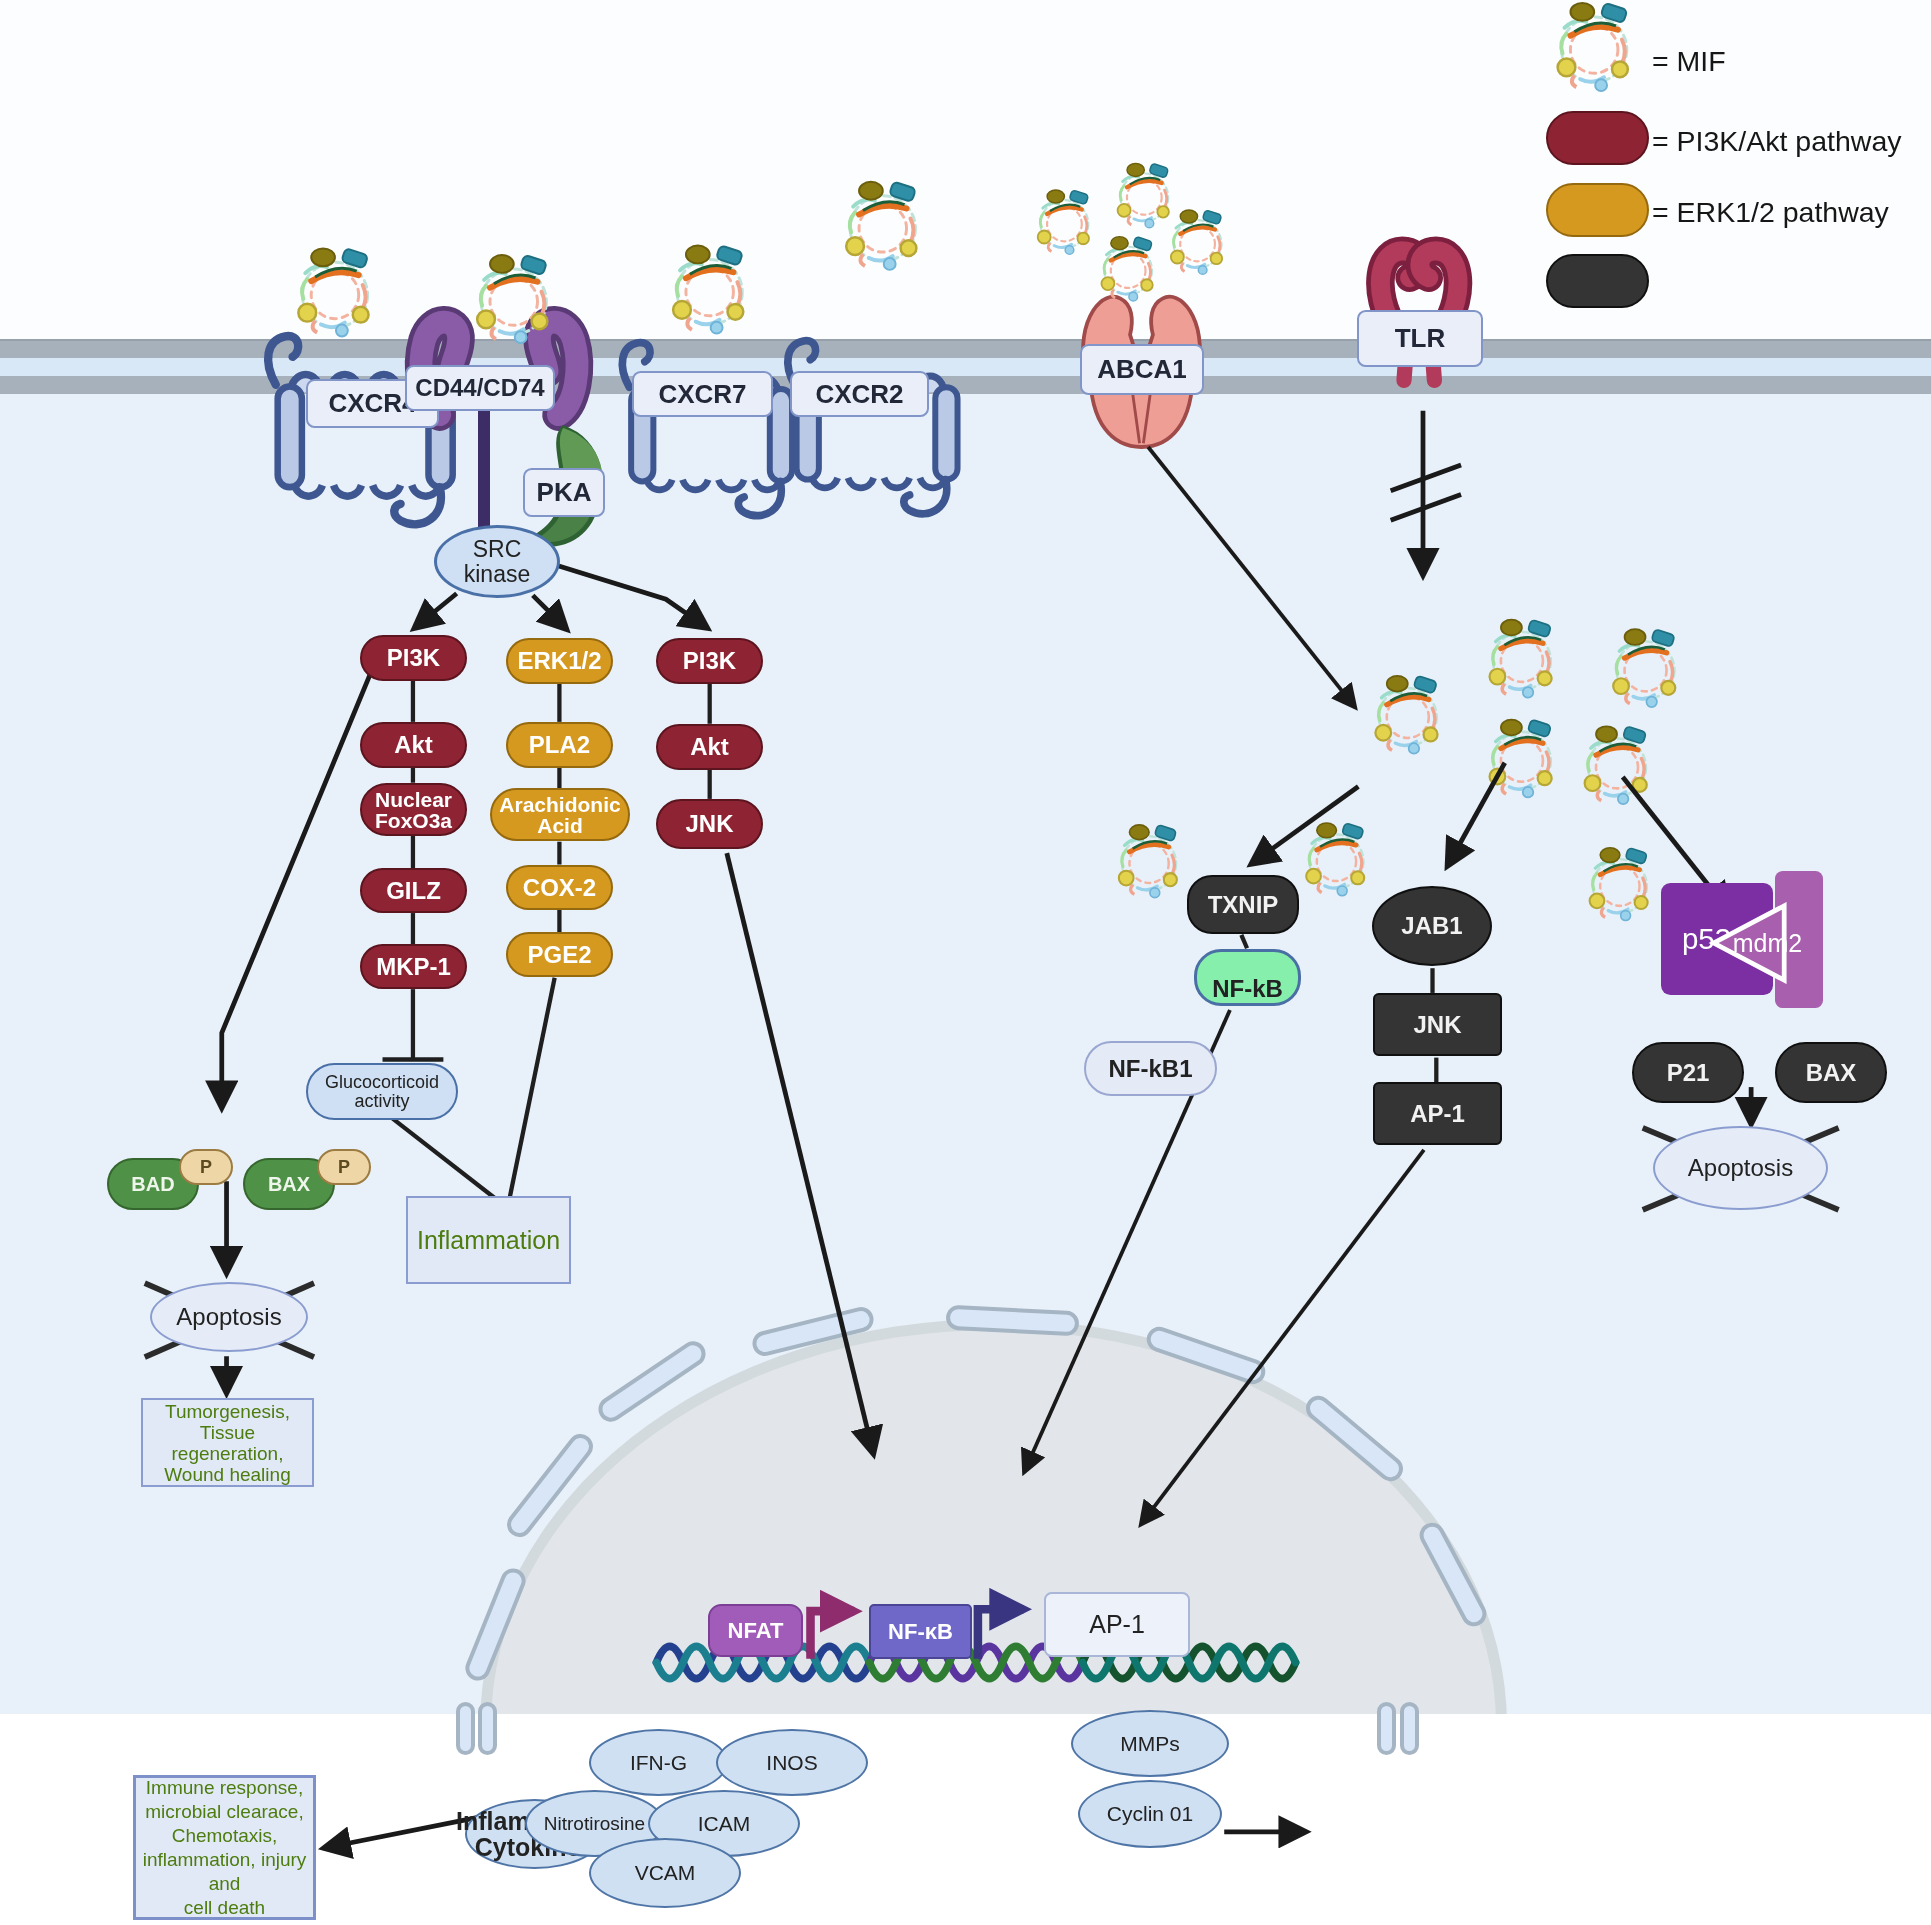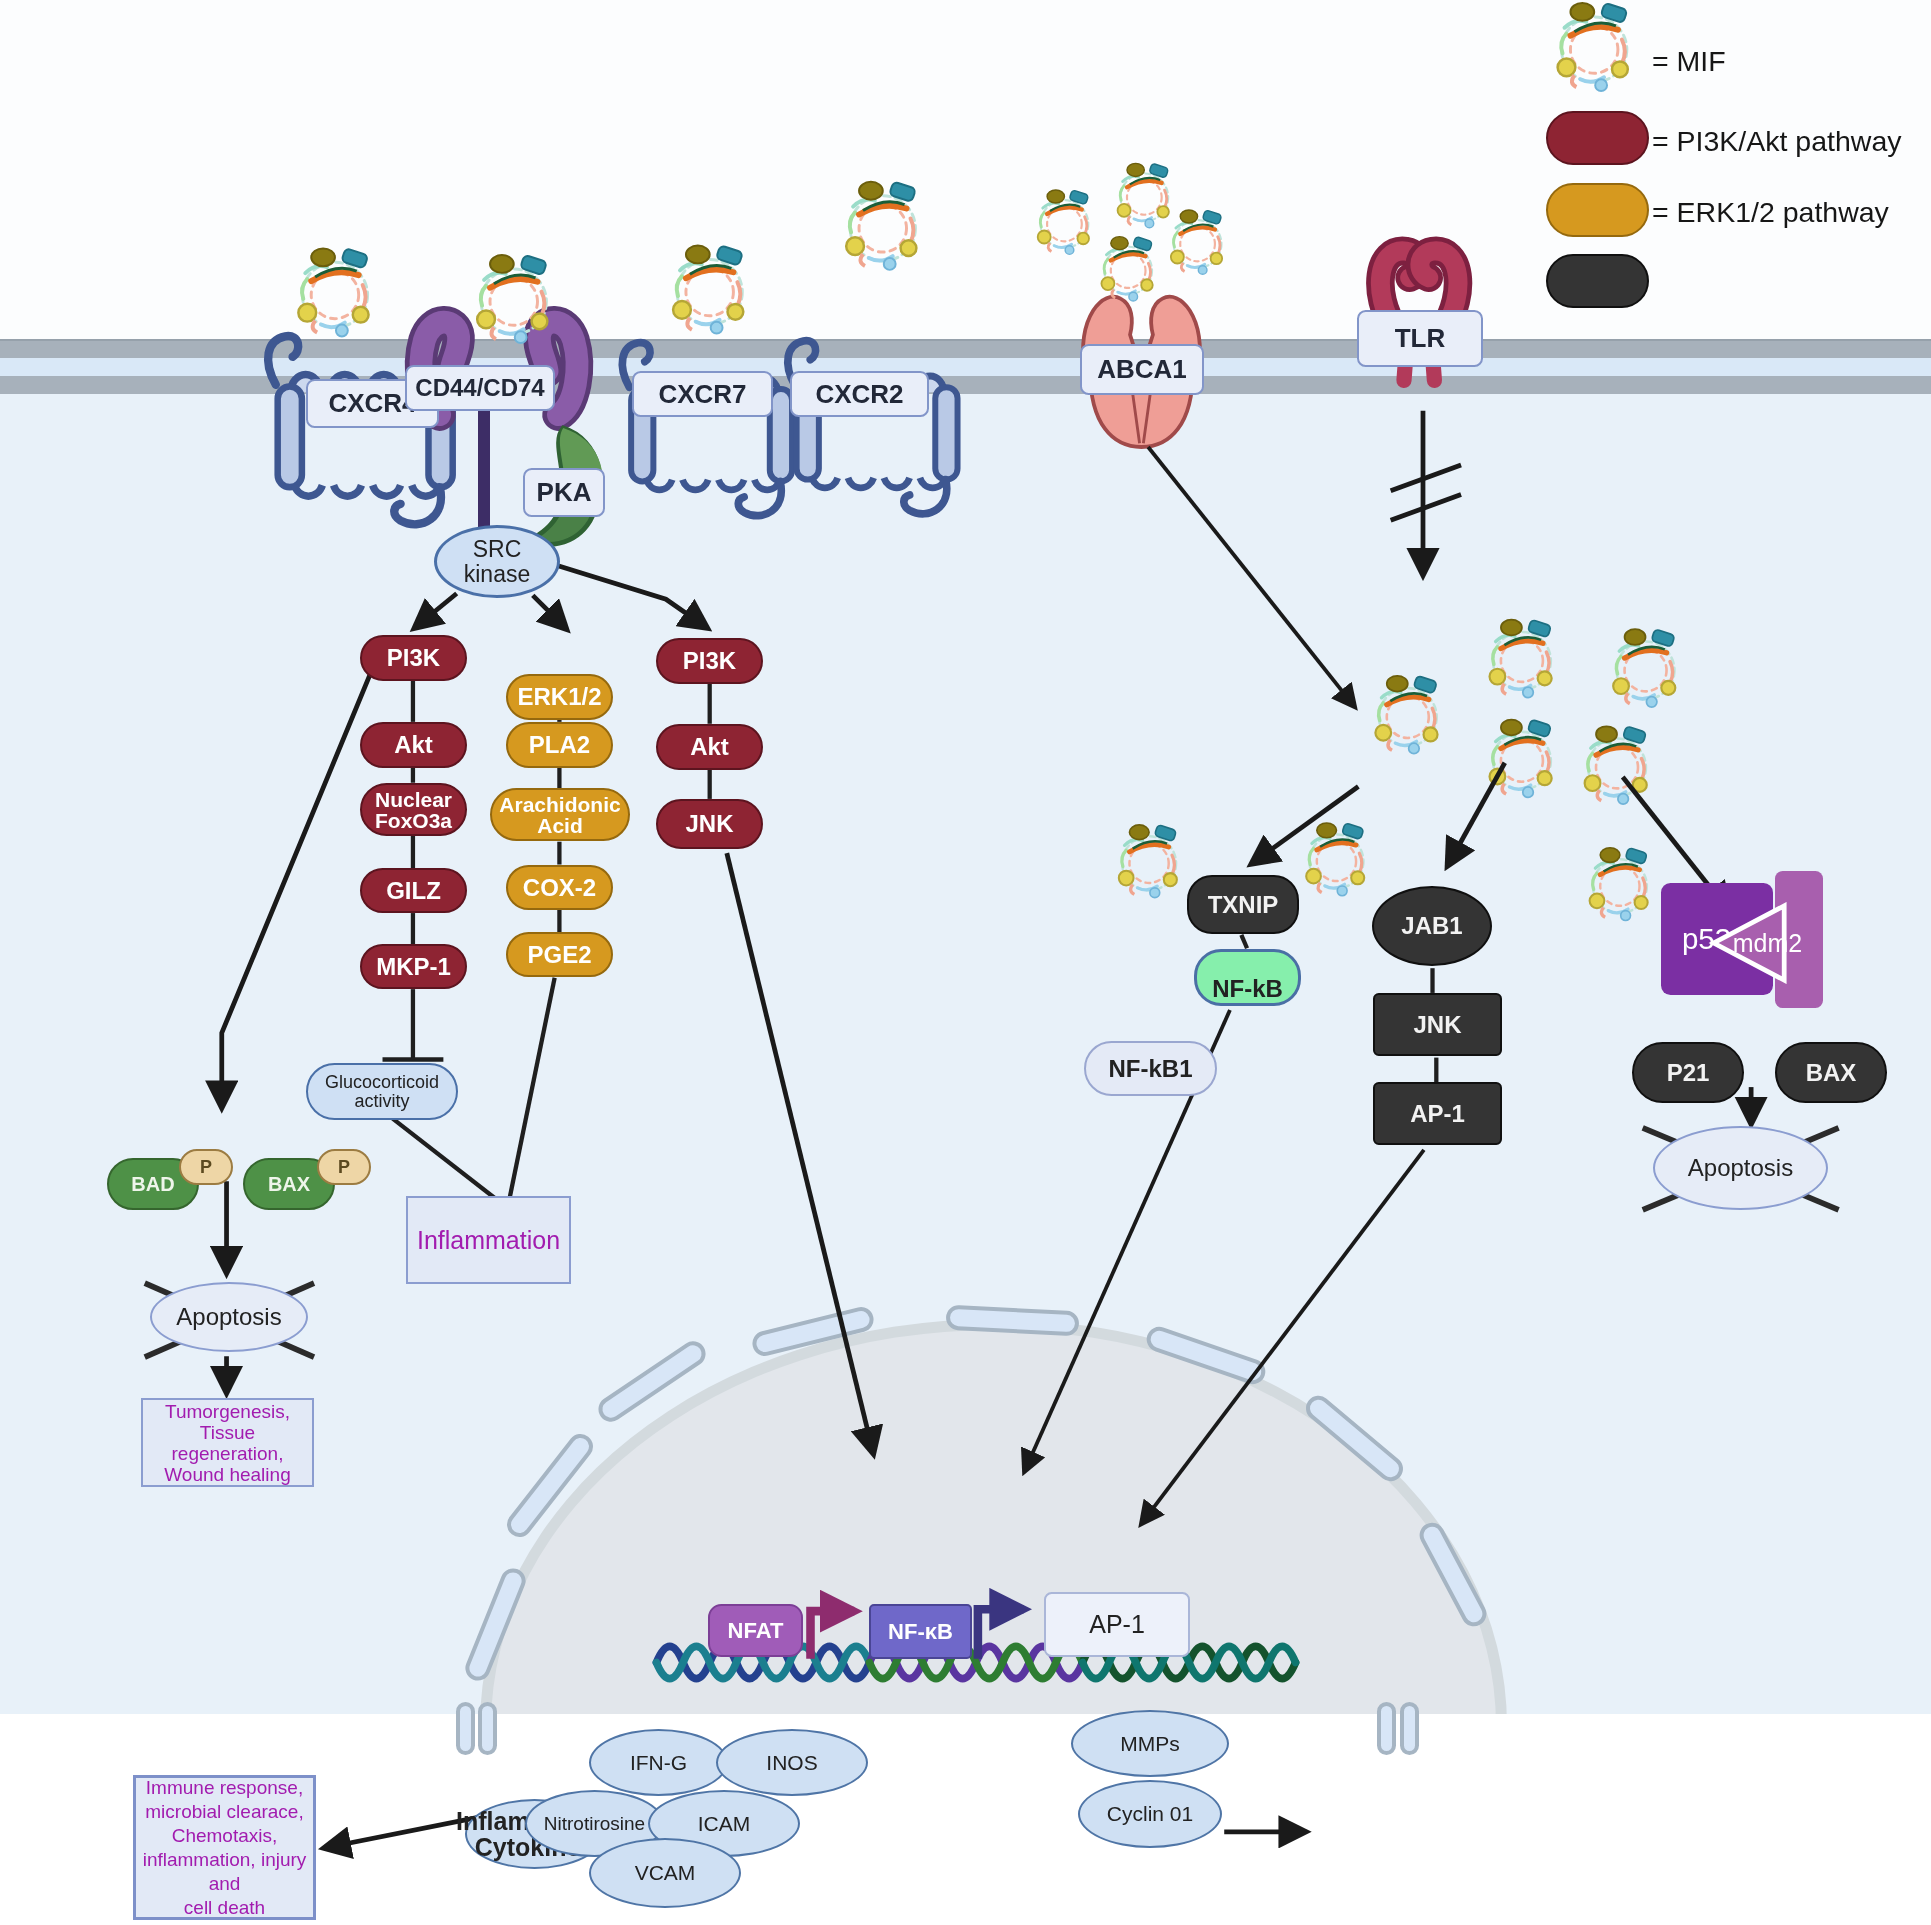--- a/index.html
+++ b/index.html
@@ -19,21 +19,21 @@
   
   .pill,.box,.oval,.lbl{display:flex;align-items:center;justify-content:center;
        text-align:center;box-sizing:border-box;}
   .pill{border-radius:950px;color:#fff;font-weight:bold;font-size:24px;}
   .maroon{background:#8e2433;border:2.9px solid #5c141f;}
   .gold{background:#d6991f;border:2.9px solid #95690e;}
   .dark{background:#343434;border:2.9px solid #101010;color:#f2f2f2;}
   .darkrect{background:#343434;border:2.9px solid #101010;color:#f2f2f2;border-radius:5.7px;}
   .lbl{background:#e9eef9;border:2.9px solid #8295c9;border-radius:8.6px;
        color:#222838;font-weight:bold;font-size:26px;}
-  .box{background:#e2e9f6;border:2.9px solid #8b9dd0;color:#a21caf;font-size:21px;}
+  .box{background:#e2e9f6;border:2.9px solid #8b9dd0;color:#4d7c0f;font-size:21px;}
   .oval{border-radius:50%;background:#cfe0f3;border:2.9px solid #4f75a6;color:#222;font-size:21px;font-weight:bold;}
   .lightpill{border-radius:950px;background:#cfe0f4;border:2.9px solid #4a70a8;color:#222;}
   .pre{white-space:pre-line;}
   .greenpill{border-radius:950px;background:#4e9147;border:2.9px solid #35662e;color:#eef5ea;font-weight:bold;font-size:20px;}
   .pbadge{border-radius:950px;background:#eed6a6;border:2.9px solid #9c7c42;color:#5c4a20;font-weight:bold;font-size:18px;}
   .legend-text{color:#161616;font-size:28.5px;font-weight:500;}
   svg{display:block;}
 </style>
 </head>
 <body>
@@ -259,21 +259,21 @@
   <div class="abs pill maroon" style="left:360px;top:783px;width:107px;height:53px;font-size:21px;line-height:1.0;">
       <span>Nuclear FoxO3a</span>
     </div>
   <div class="abs pill maroon" style="left:360px;top:868px;width:107px;height:45px;">
       <span>GILZ</span>
     </div>
   <div class="abs pill maroon" style="left:360px;top:944px;width:107px;height:45px;">
       <span>MKP-1</span>
     </div>
 
-  <div class="abs pill gold" style="left:506px;top:638px;width:107px;height:46px;margin-top:36px;">
+  <div class="abs pill gold" style="left:506px;top:638px;width:107px;height:46px;">
       <span>ERK1/2</span>
     </div>
   <div class="abs pill gold" style="left:506px;top:722px;width:107px;height:46px;">
       <span>PLA2</span>
     </div>
   <div class="abs pill gold" style="left:490px;top:788px;width:140px;height:53px;font-size:21px;line-height:1.0;">
       <span>Arachidonic Acid</span>
     </div>
   <div class="abs pill gold" style="left:506px;top:865px;width:107px;height:45px;">
       <span>COX-2</span>

